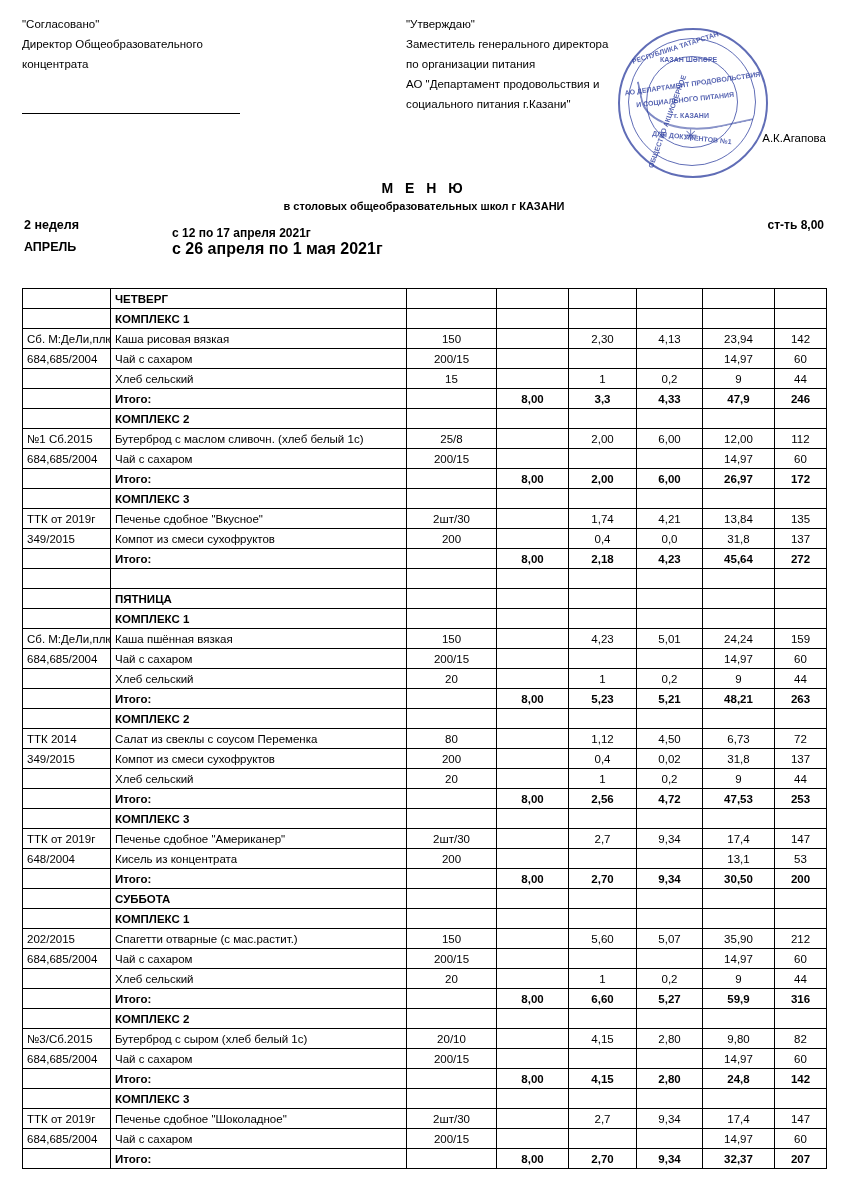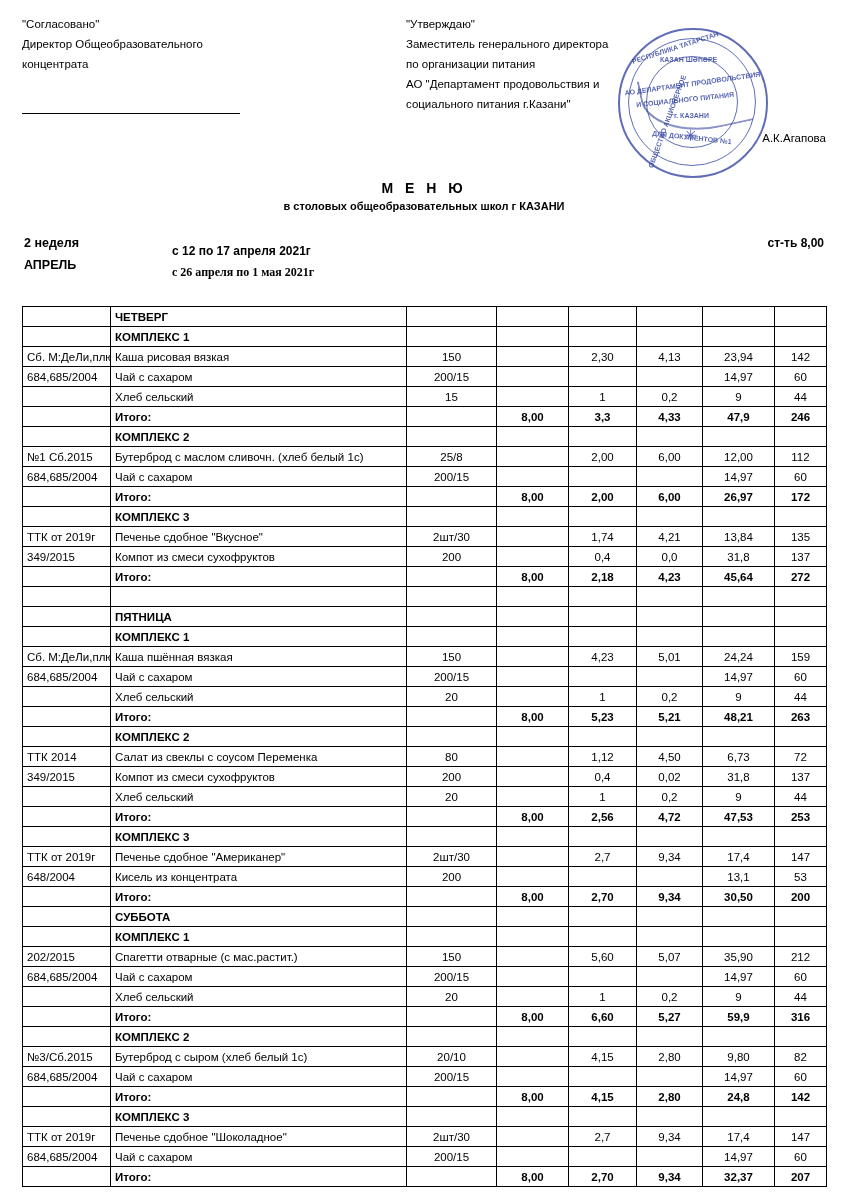--- a/index.html
+++ b/index.html
@@ -115,21 +115,21 @@
   .title-sub {
     font-size: 11px;
     font-weight: bold;
     margin-top: 4px;
   }
 
   
   .period {
     position: relative;
     height: 48px;
-    margin-top: 22px;
+    margin-top: 4px;
     font-size: 12px;
   }
   .period .week {
     position: absolute;
     left: 2px; top: 2px;
     font-weight: bold;
     font-size: 12.5px;
   }
   .period .month {
     position: absolute;
@@ -138,24 +138,23 @@
     font-size: 12.5px;
   }
   .period .d1 {
     position: absolute;
     left: 150px; top: 10px;
     font-weight: bold;
     font-size: 12px;
   }
   .period .d2 {
     position: absolute;
-    left: 150px; top: 31px;
+    left: 150px; top: 24px;
     font-weight: bold;
-    font-size: 12px;
-    font-family: Liberation Serif, serif;
+    font-size: 16px;
   }
   .period .price {
     position: absolute;
     right: 2px; top: 2px;
     font-weight: bold;
     font-size: 12px;
   }
 
   
   table.menu {

